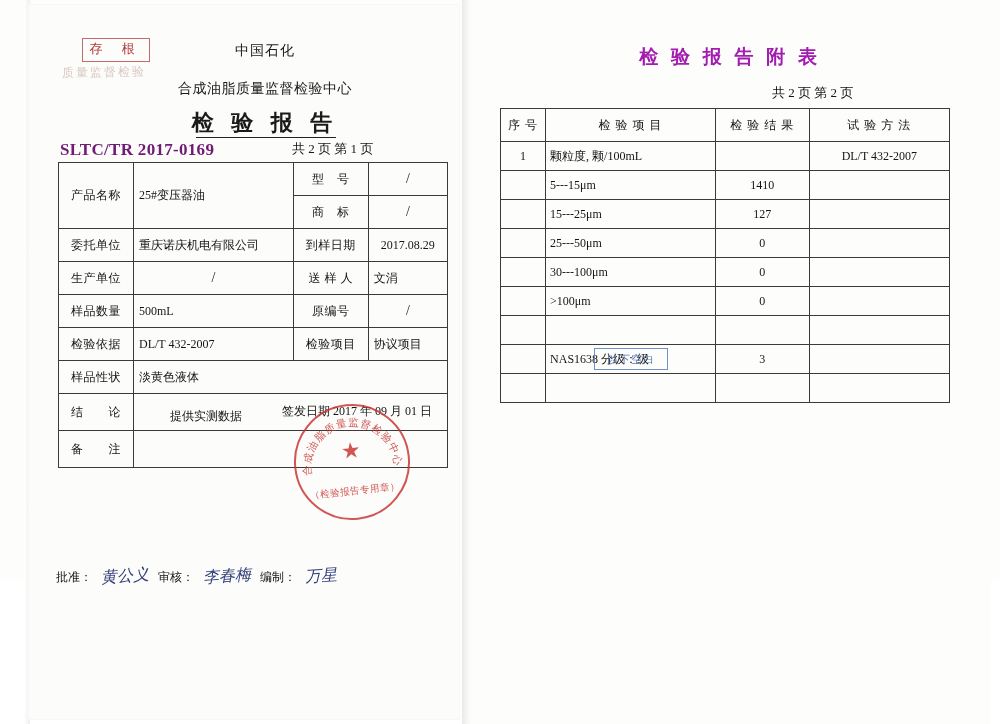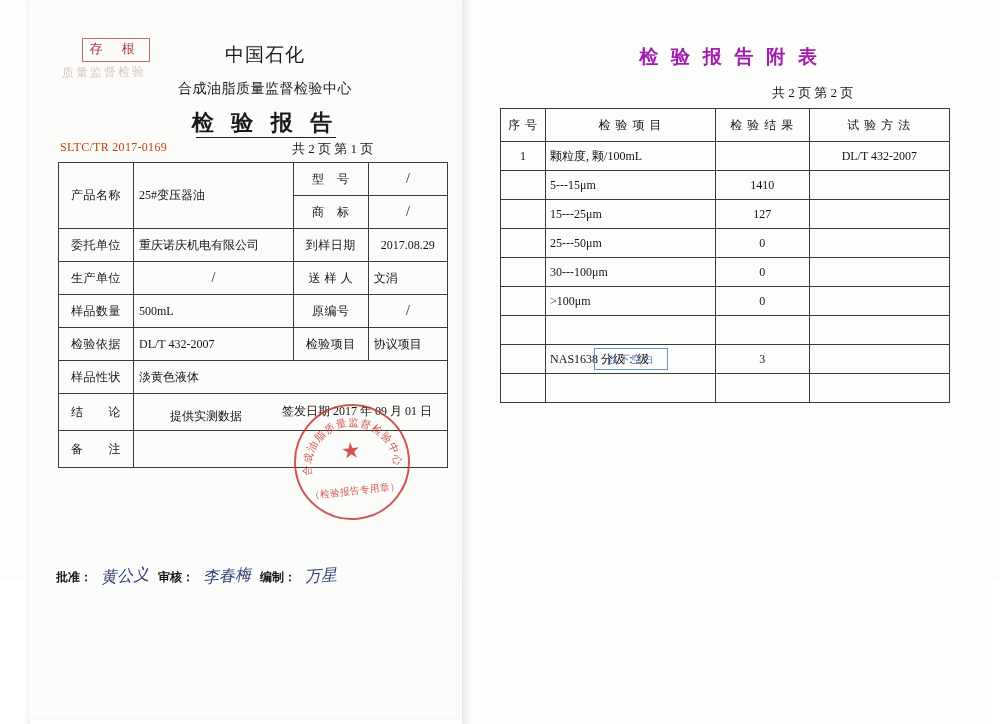--- a/index.html
+++ b/index.html
@@ -54,41 +54,42 @@
   }
 
   
   .l-head {
     position: absolute;
     text-align: center;
     color: #1a1a1a;
   }
   .l-org1 {
     left: 150px; top: 42px; width: 230px;
-    font-size: 19px; letter-spacing: 1px;
+    font-size: 14px; letter-spacing: 1px;
   }
   .l-org2 {
     left: 120px; top: 80px; width: 290px;
     font-size: 14px; letter-spacing: 0.5px;
   }
   .l-title {
     left: 150px; top: 108px; width: 230px;
     font-size: 22px; font-weight: bold; letter-spacing: 6px;
   }
   .l-title-rule {
     position: absolute;
     left: 196px; top: 137px; width: 140px; height: 1px;
     background: #222;
   }
   .l-docno {
     position: absolute;
     left: 60px; top: 140px;
-    font-size: 12px;
-    color: #c2410c;
+    font-size: 17px;
+    color: #701a75;
     letter-spacing: 0.3px;
+    font-weight: bold;
   }
   .l-pages {
     position: absolute;
     left: 292px; top: 140px;
     font-size: 13px;
     color: #1a1a1a;
   }
   .redbox {
     position: absolute;
     left: 82px; top: 38px;
@@ -180,21 +181,21 @@
 
   
   .sig-row {
     position: absolute;
     left: 56px;
     top: 566px;
     width: 400px;
     font-size: 12px;
     color: #151515;
   }
-  .sig-row span.lab { display: inline-block; font-weight: bold; }
+  .sig-row span.lab { display: inline-block; }
   .handwrite {
     font-family: "Liberation Serif", serif;
     color: #1b2a6b;
     font-style: italic;
     font-size: 16px;
     transform: rotate(-4deg);
     display: inline-block;
     margin: 0 6px;
     opacity: 0.9;
   }

